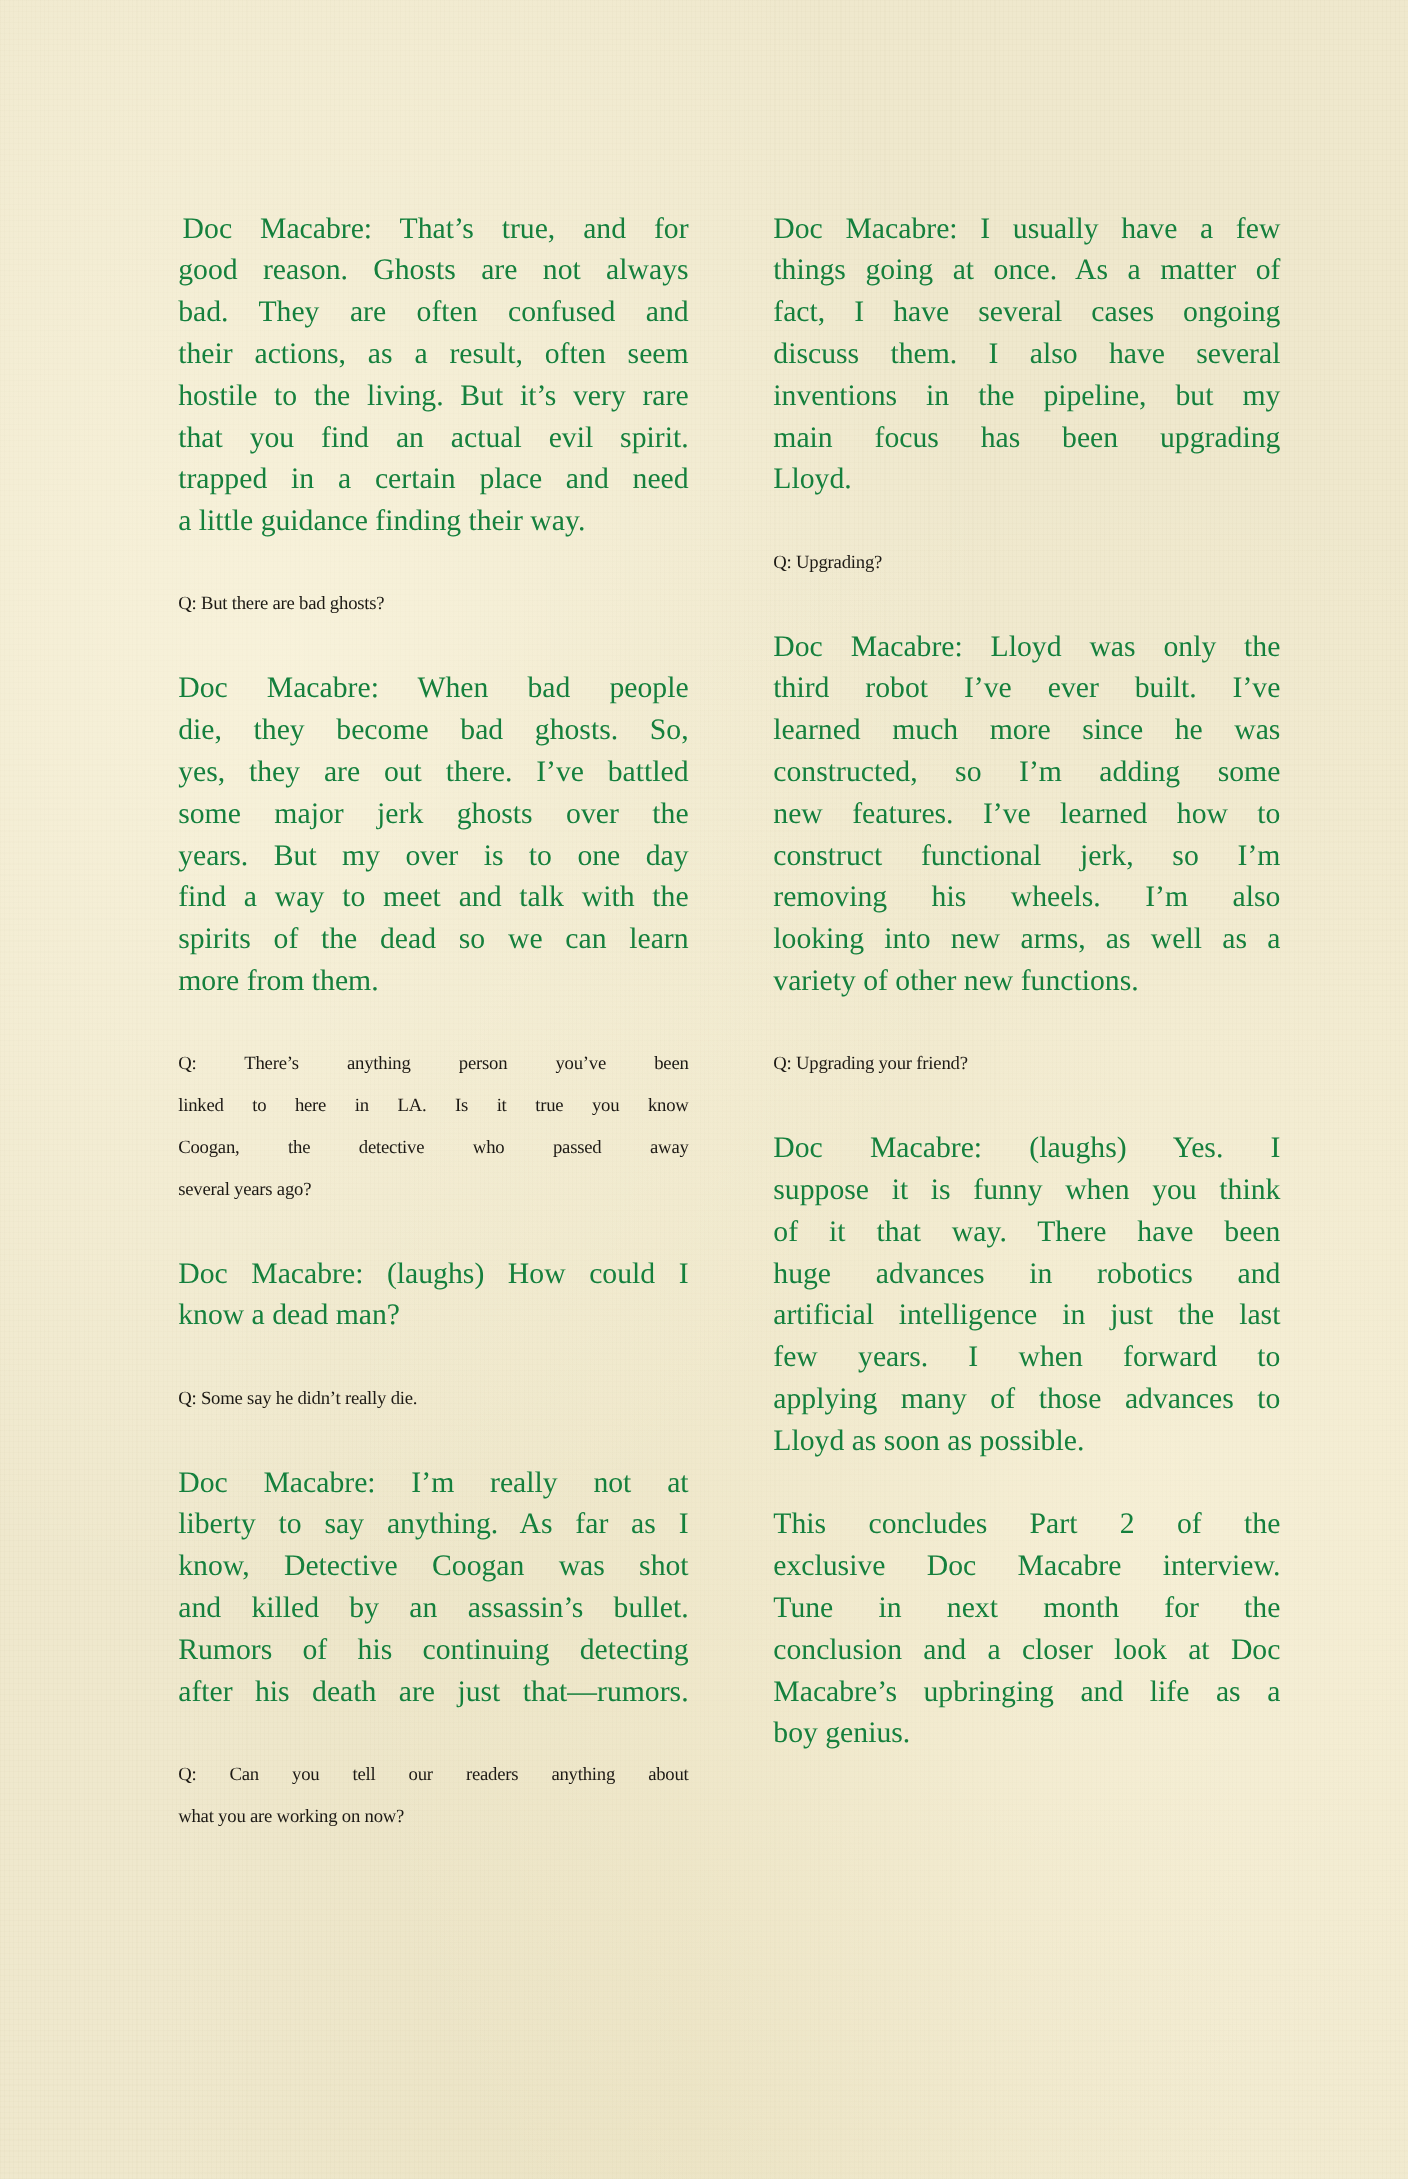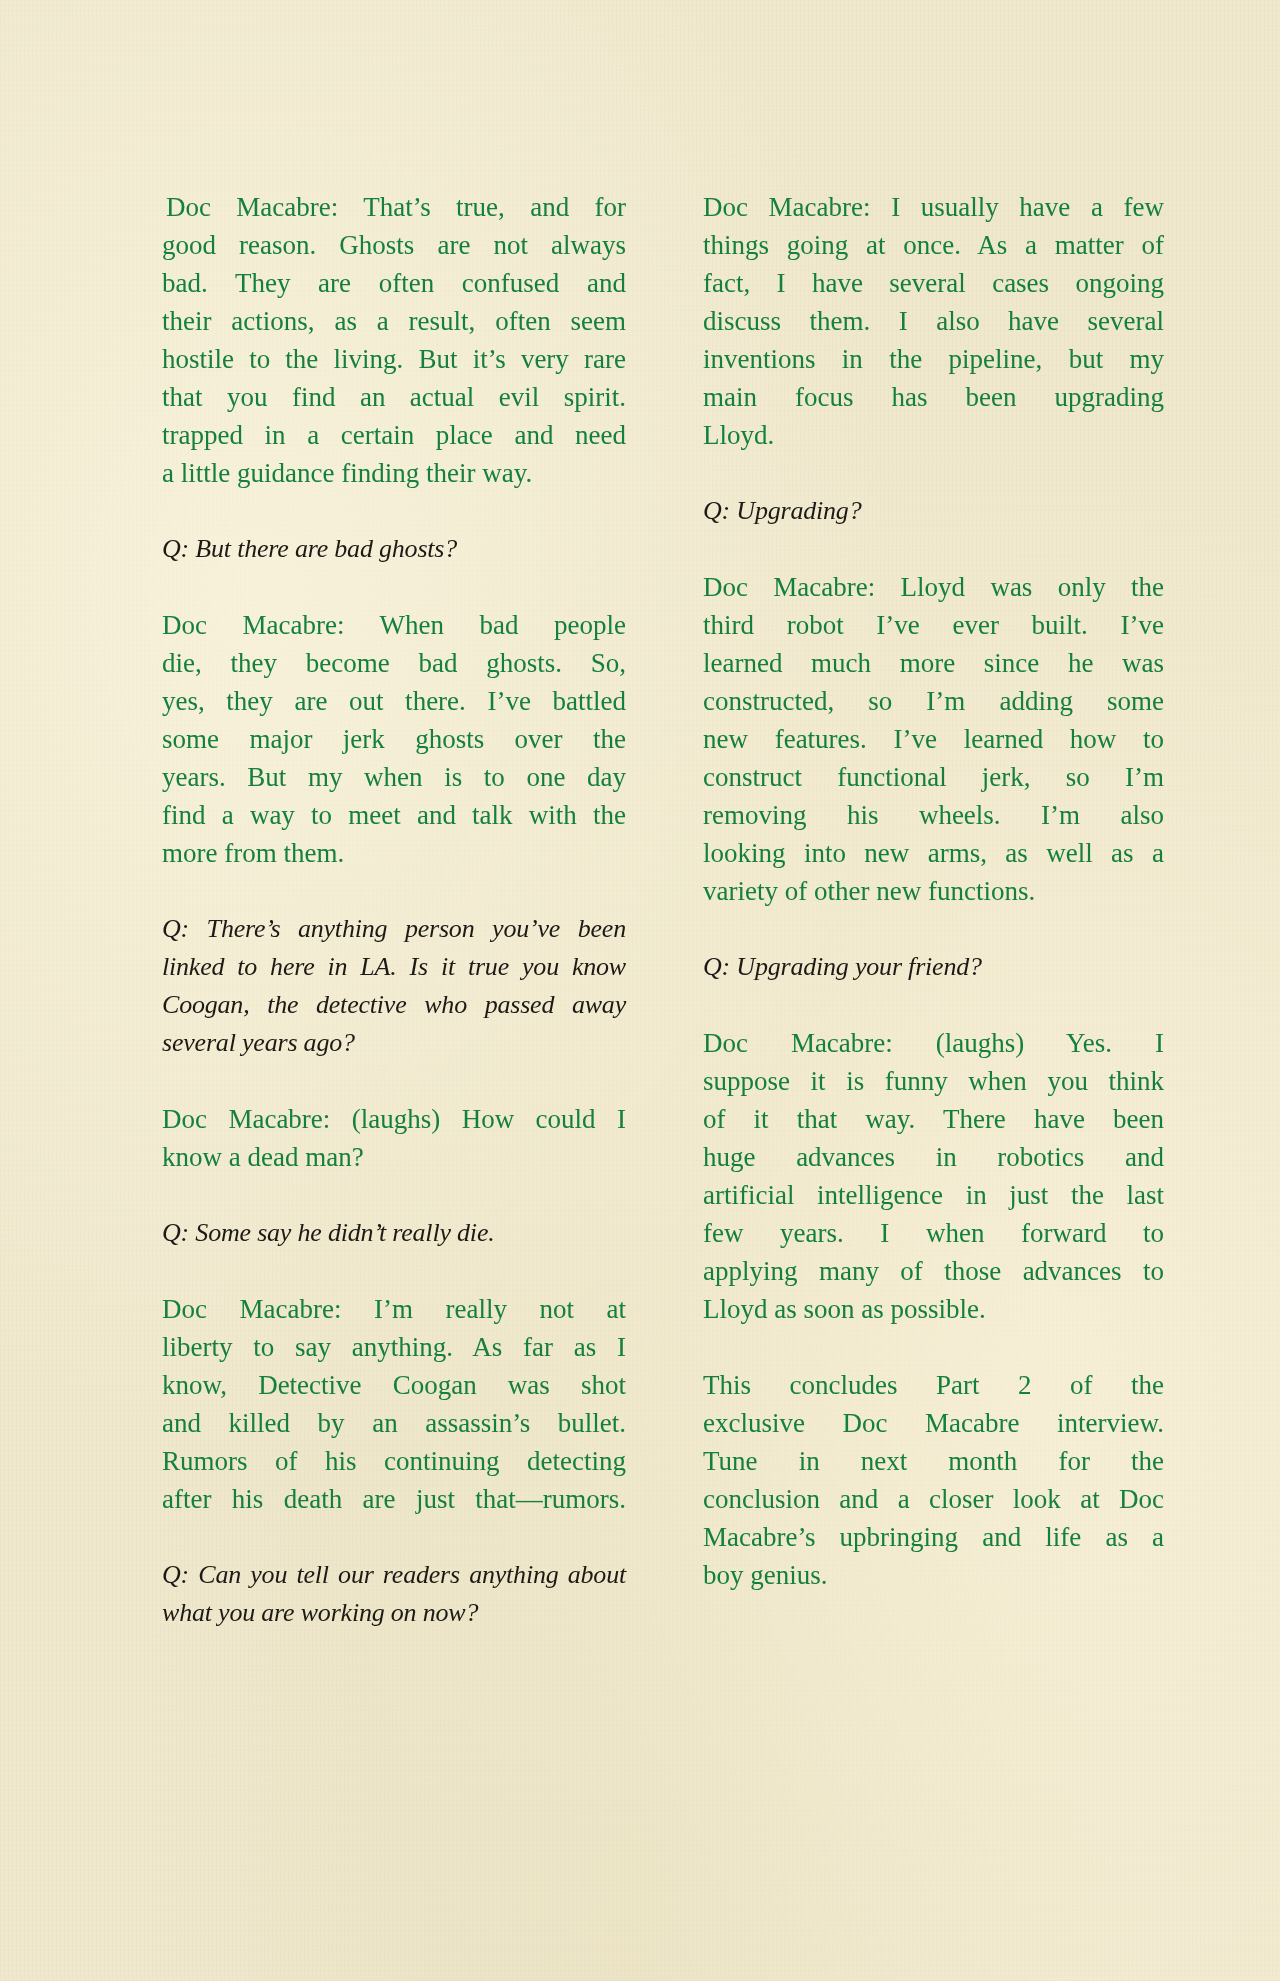--- a/index.html
+++ b/index.html
@@ -36,22 +36,21 @@
     display: block;
     text-align: justify;
     text-align-last: justify;
     white-space: nowrap;
     height: 38px;
   }
   .para .line.last {
     text-align-last: left;
   }
   .para.question {
-    font-style: italic;
-    font-size: 26px;
+    font-size: 17px;
     letter-spacing: -0.2px;
   }
   .para.answer .line { color: #15803d; }
   .indent-first .line:first-child { padding-left: 4px; }
 </style>
 </head>
 <body>
 
 <div class="column col-left">
 
@@ -68,22 +67,23 @@
 
   <p class="para question">
     <span class="line last">Q: But there are bad ghosts?</span>
   </p>
 
   <p class="para answer">
     <span class="line">Doc Macabre: When bad people</span>
     <span class="line">die, they become bad ghosts. So,</span>
     <span class="line">yes, they are out there. I’ve battled</span>
     <span class="line">some major jerk ghosts over the</span>
-    <span class="line">years. But my when is to one day</span>
+    <span class="line">years. But my over is to one day</span>
     <span class="line">find a way to meet and talk with the</span>
+    <span class="line">spirits of the dead so we can learn</span>
     <span class="line last">more from them.</span>
   </p>
 
   <p class="para question">
     <span class="line">Q: There’s anything person you’ve been</span>
     <span class="line">linked to here in LA. Is it true you know</span>
     <span class="line">Coogan, the detective who passed away</span>
     <span class="line last">several years ago?</span>
   </p>
 

